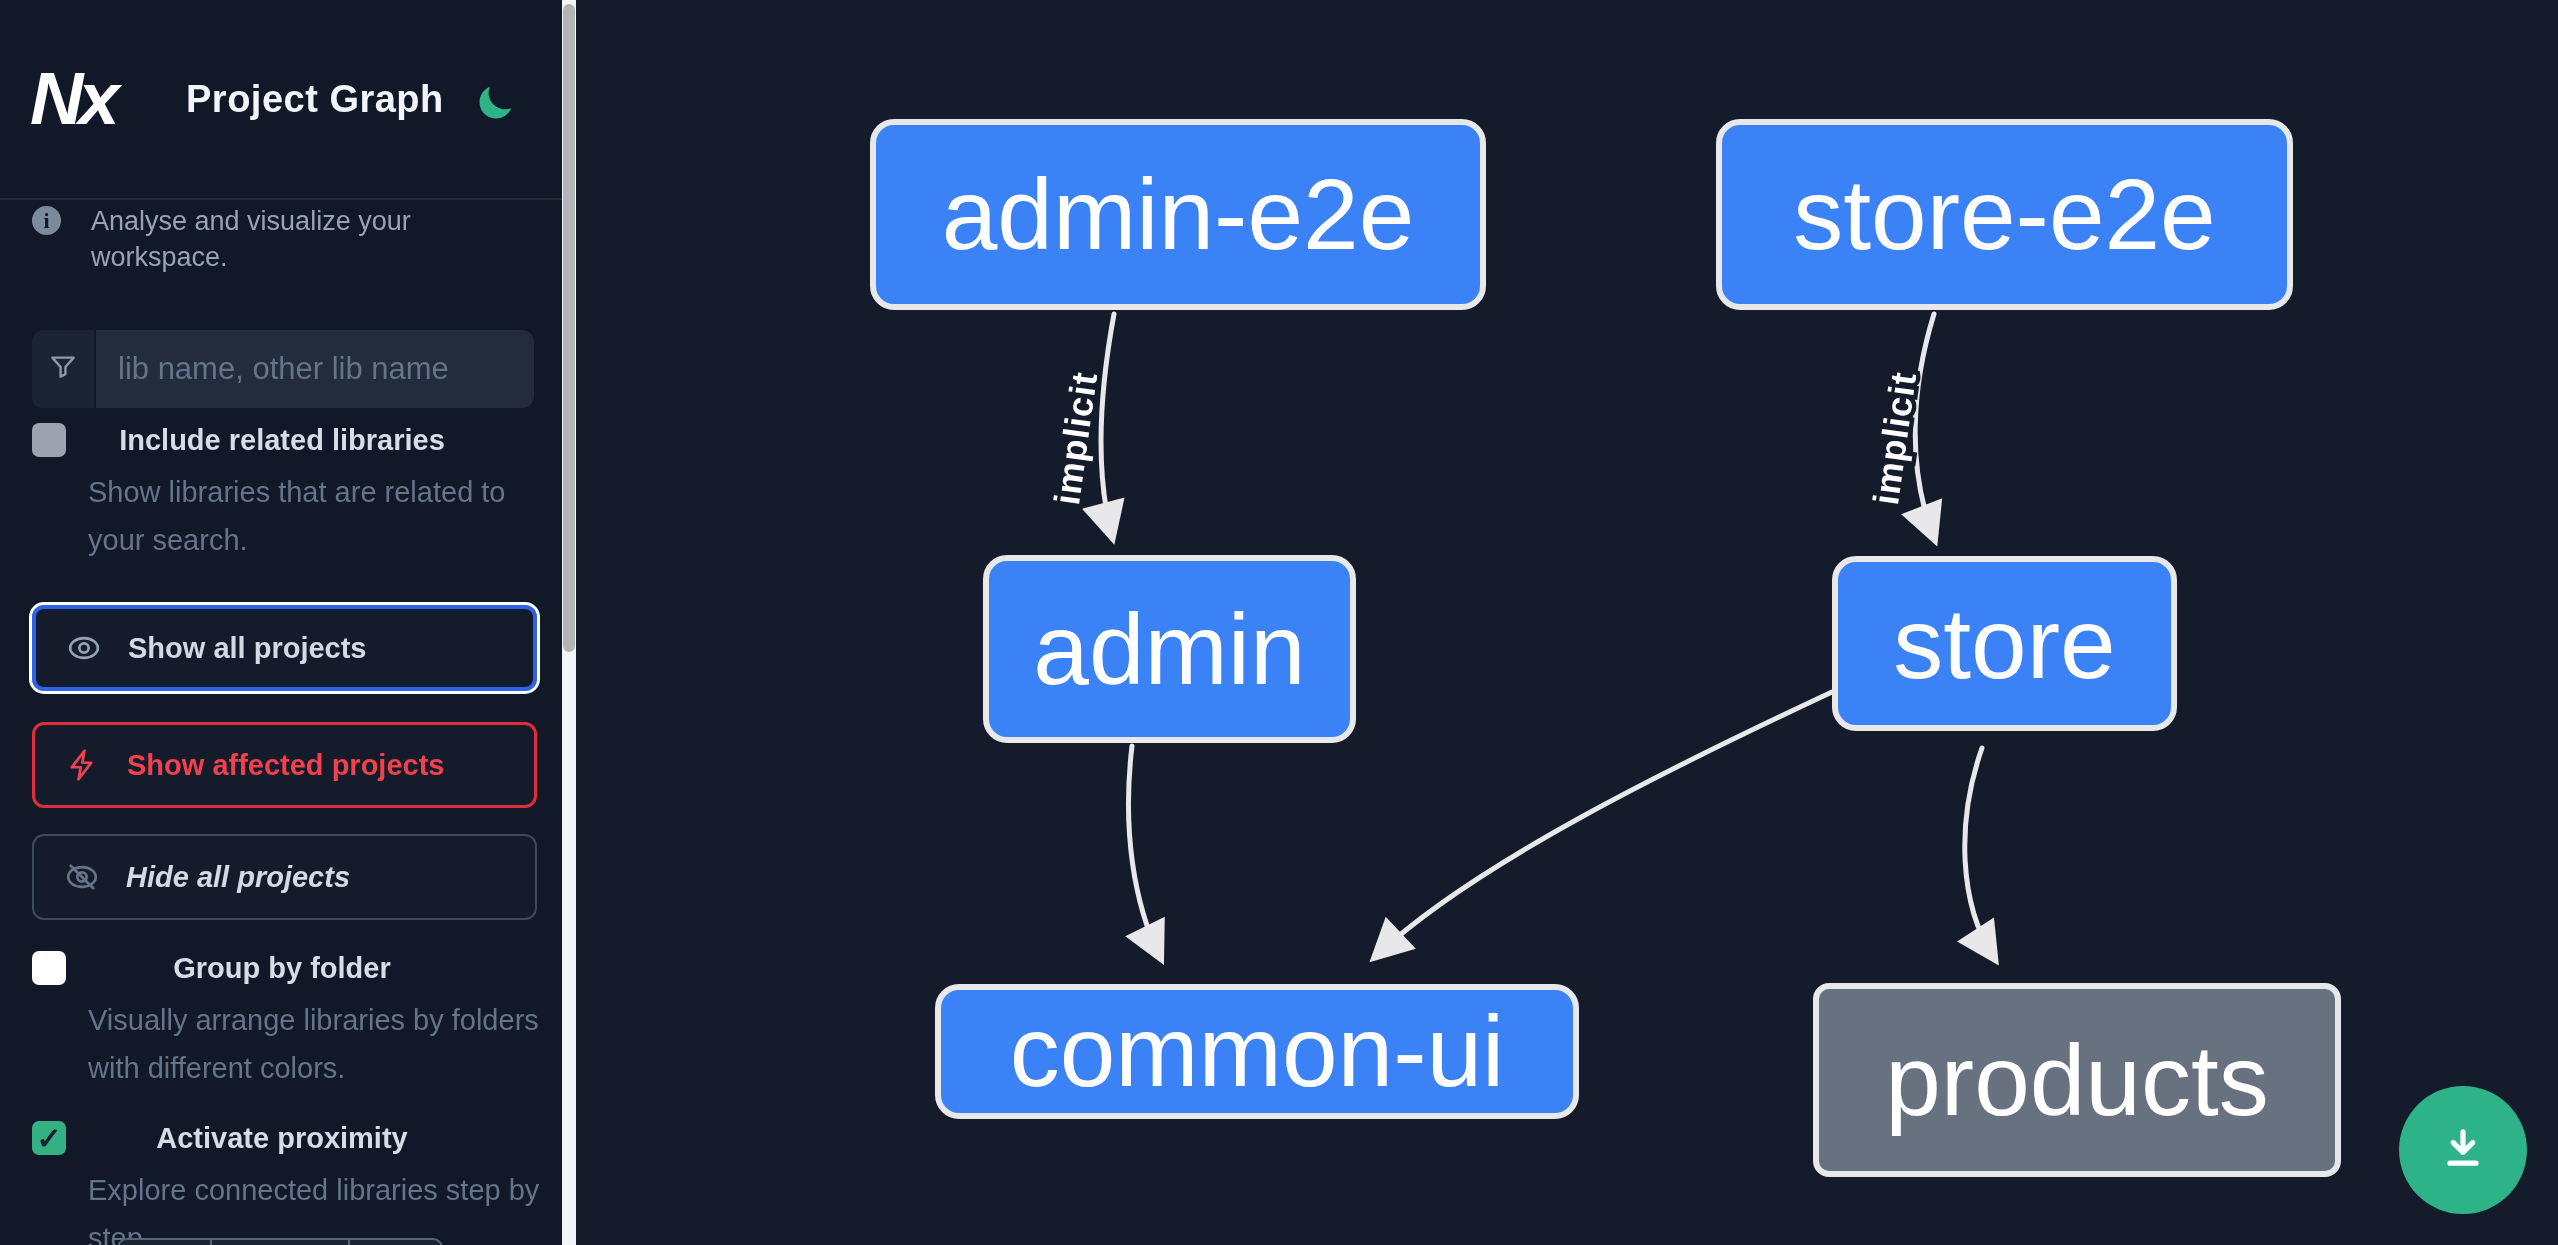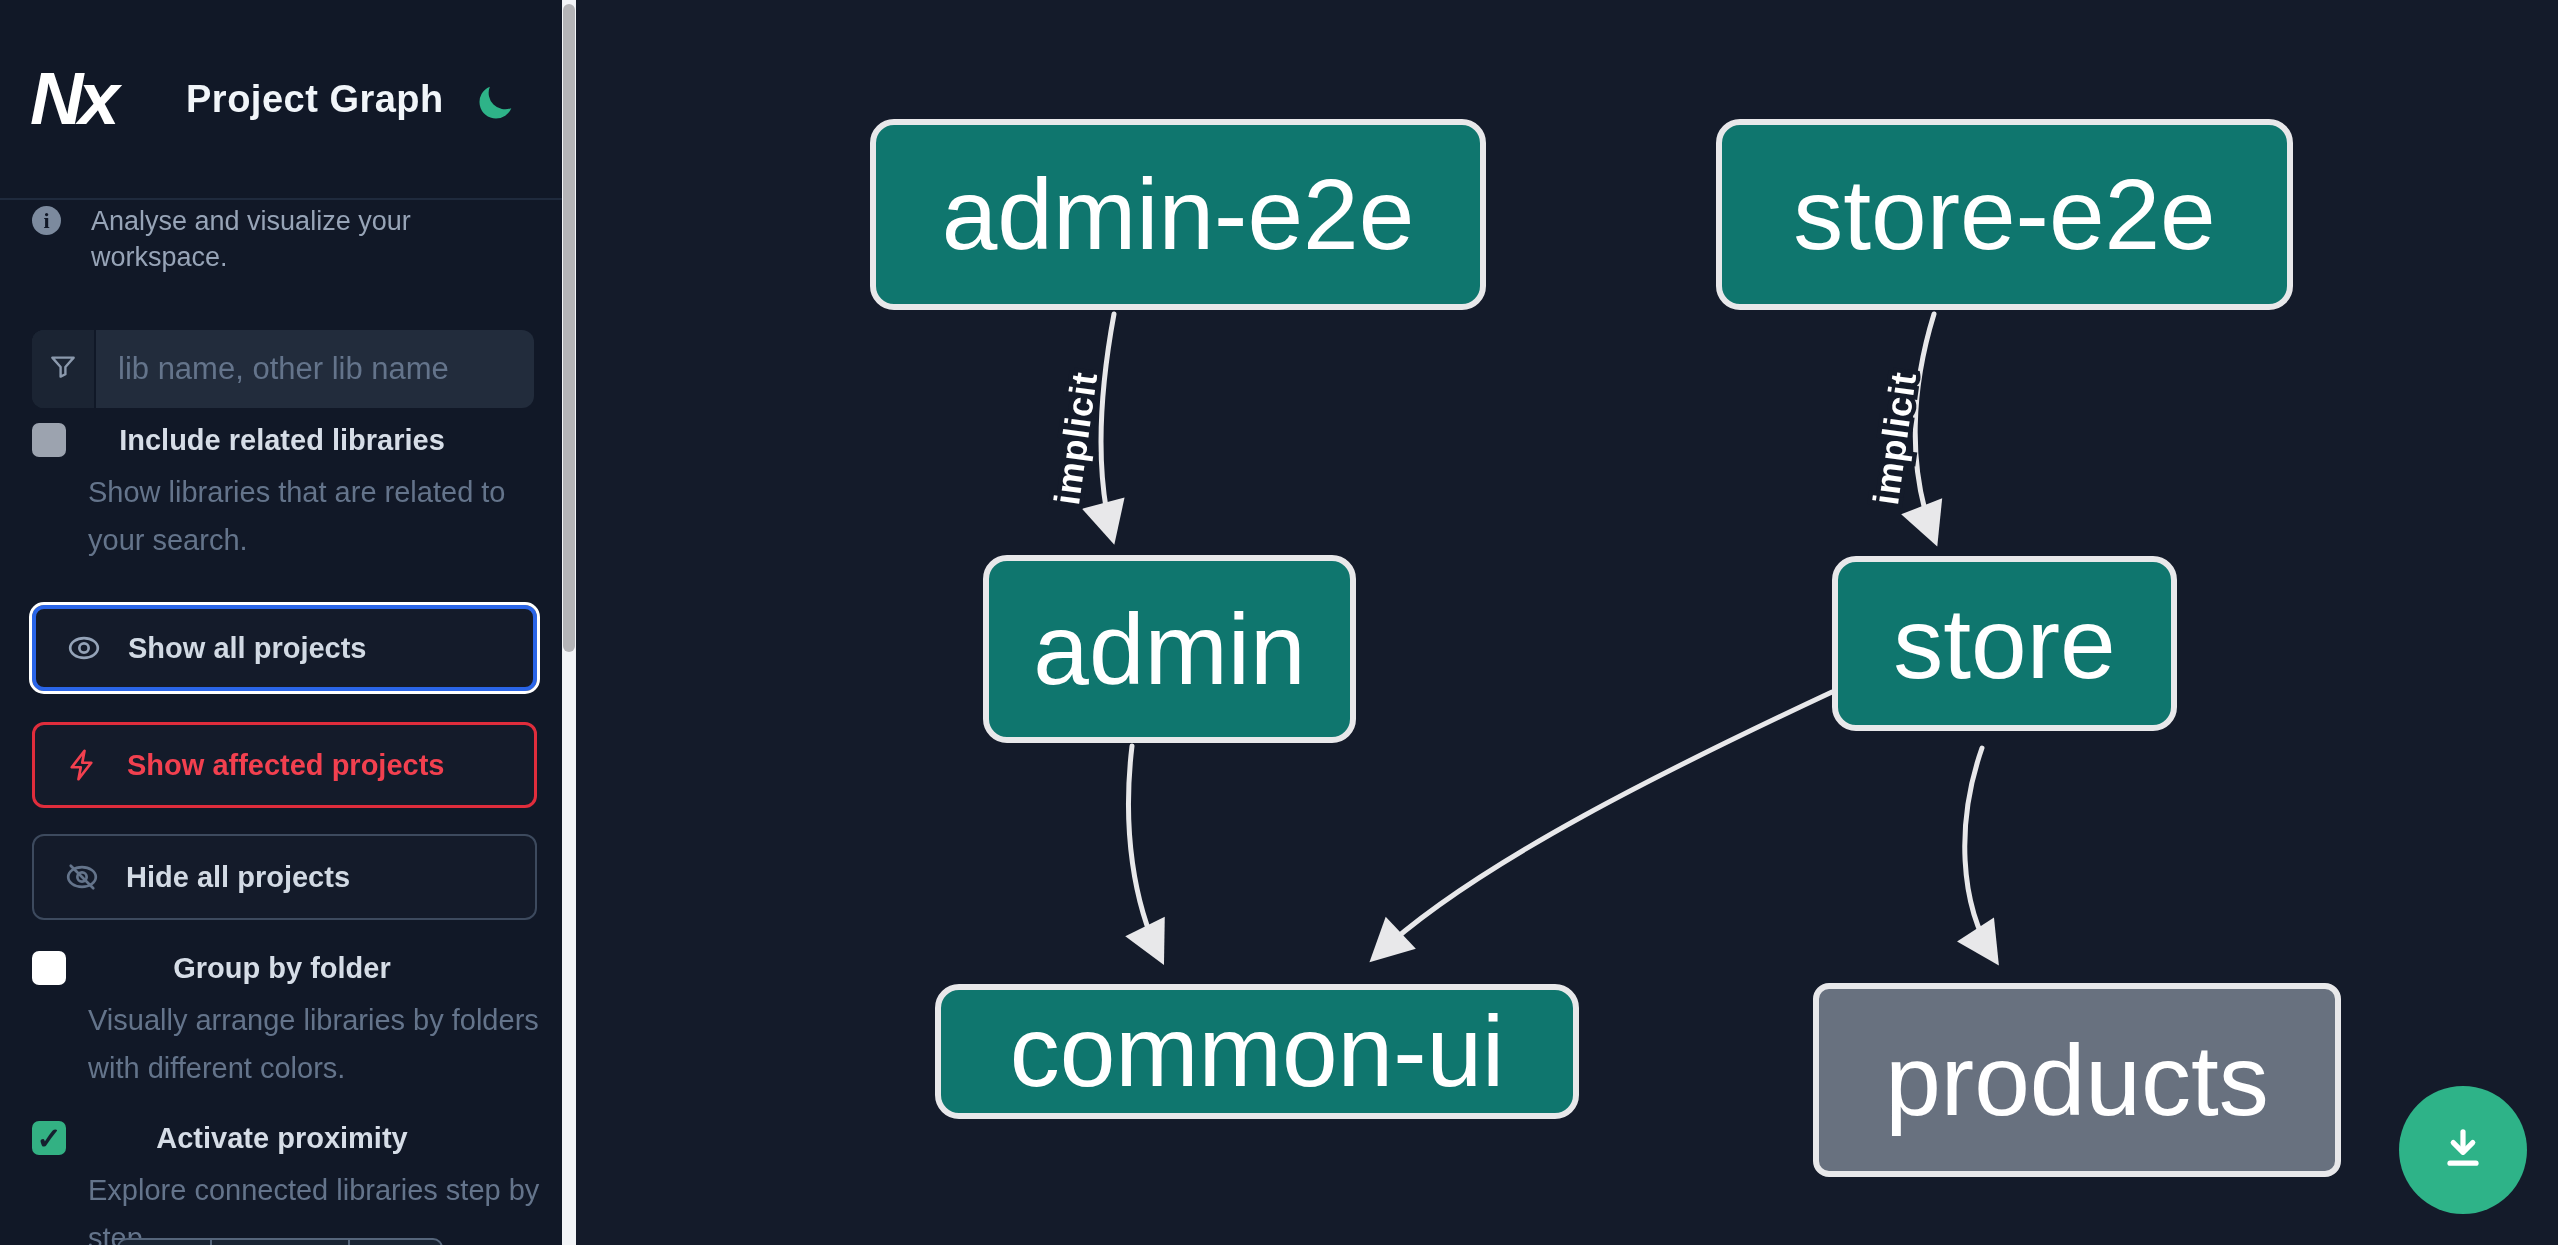--- a/index.html
+++ b/index.html
@@ -54,21 +54,21 @@
 
   #sidebar-scrollbar{position:absolute;left:562px;top:0;width:14px;height:1245px;background:#f2f4f7;}
   #sidebar-scroll-thumb{position:absolute;left:1px;top:4px;width:12px;height:648px;background:#b4b4b7;border-radius:7px;}
 
   
   #canvas{position:absolute;left:576px;top:0;width:1982px;height:1245px;background:#141b2a;}
   #edges-svg{position:absolute;left:0;top:0;}
   .graph-node{position:absolute;display:flex;align-items:center;justify-content:center;
       border:6px solid #e8e8ea;border-radius:24px;color:#ffffff;font-size:100px;font-weight:500;
       letter-spacing:0px;cursor:pointer;}
-  .node-pink{background:#0f766e;}
+  .node-pink{background:#3b82f6;}
   .node-gray{background:#68717f;}
 
   #download-btn{position:absolute;left:1823px;top:1086px;width:128px;height:128px;border-radius:50%;
       background:#2eb island;background:#2eb388;display:flex;align-items:center;justify-content:center;cursor:pointer;}
 </style>
 </head>
 <body>
 
 <div id="app">
 
@@ -120,21 +120,21 @@
 
     <div class="side-btn" id="btn-show-affected" style="top:722px;">
       <span class="btn-icon">
         <svg width="36" height="36" viewBox="0 0 24 24" fill="none" stroke="#f2404f" stroke-width="1.8" stroke-linejoin="round">
           <path d="M13 2.5L4.5 13.5h6l-1.5 8L17.5 10.5h-6l1.5-8z"></path>
         </svg>
       </span>
       <span class="btn-label">Show affected projects</span>
     </div>
 
-    <div class="side-btn" id="btn-hide-all" style="top:834px;">
+    <div class="side-btn" id="btn-hide-all" style="top:834px;font-style:italic;">
       <span class="btn-icon">
         <svg width="36" height="36" viewBox="0 0 24 24" fill="none" stroke="#64748b" stroke-width="1.8" stroke-linecap="round">
           <ellipse cx="12" cy="12" rx="9.2" ry="6.6"></ellipse>
             <circle cx="12" cy="12" r="3.1"></circle>
           <line x1="4.5" y1="4.5" x2="19.5" y2="19.5"></line>
         </svg>
       </span>
       <span class="btn-label">Hide all projects</span>
     </div>
 

